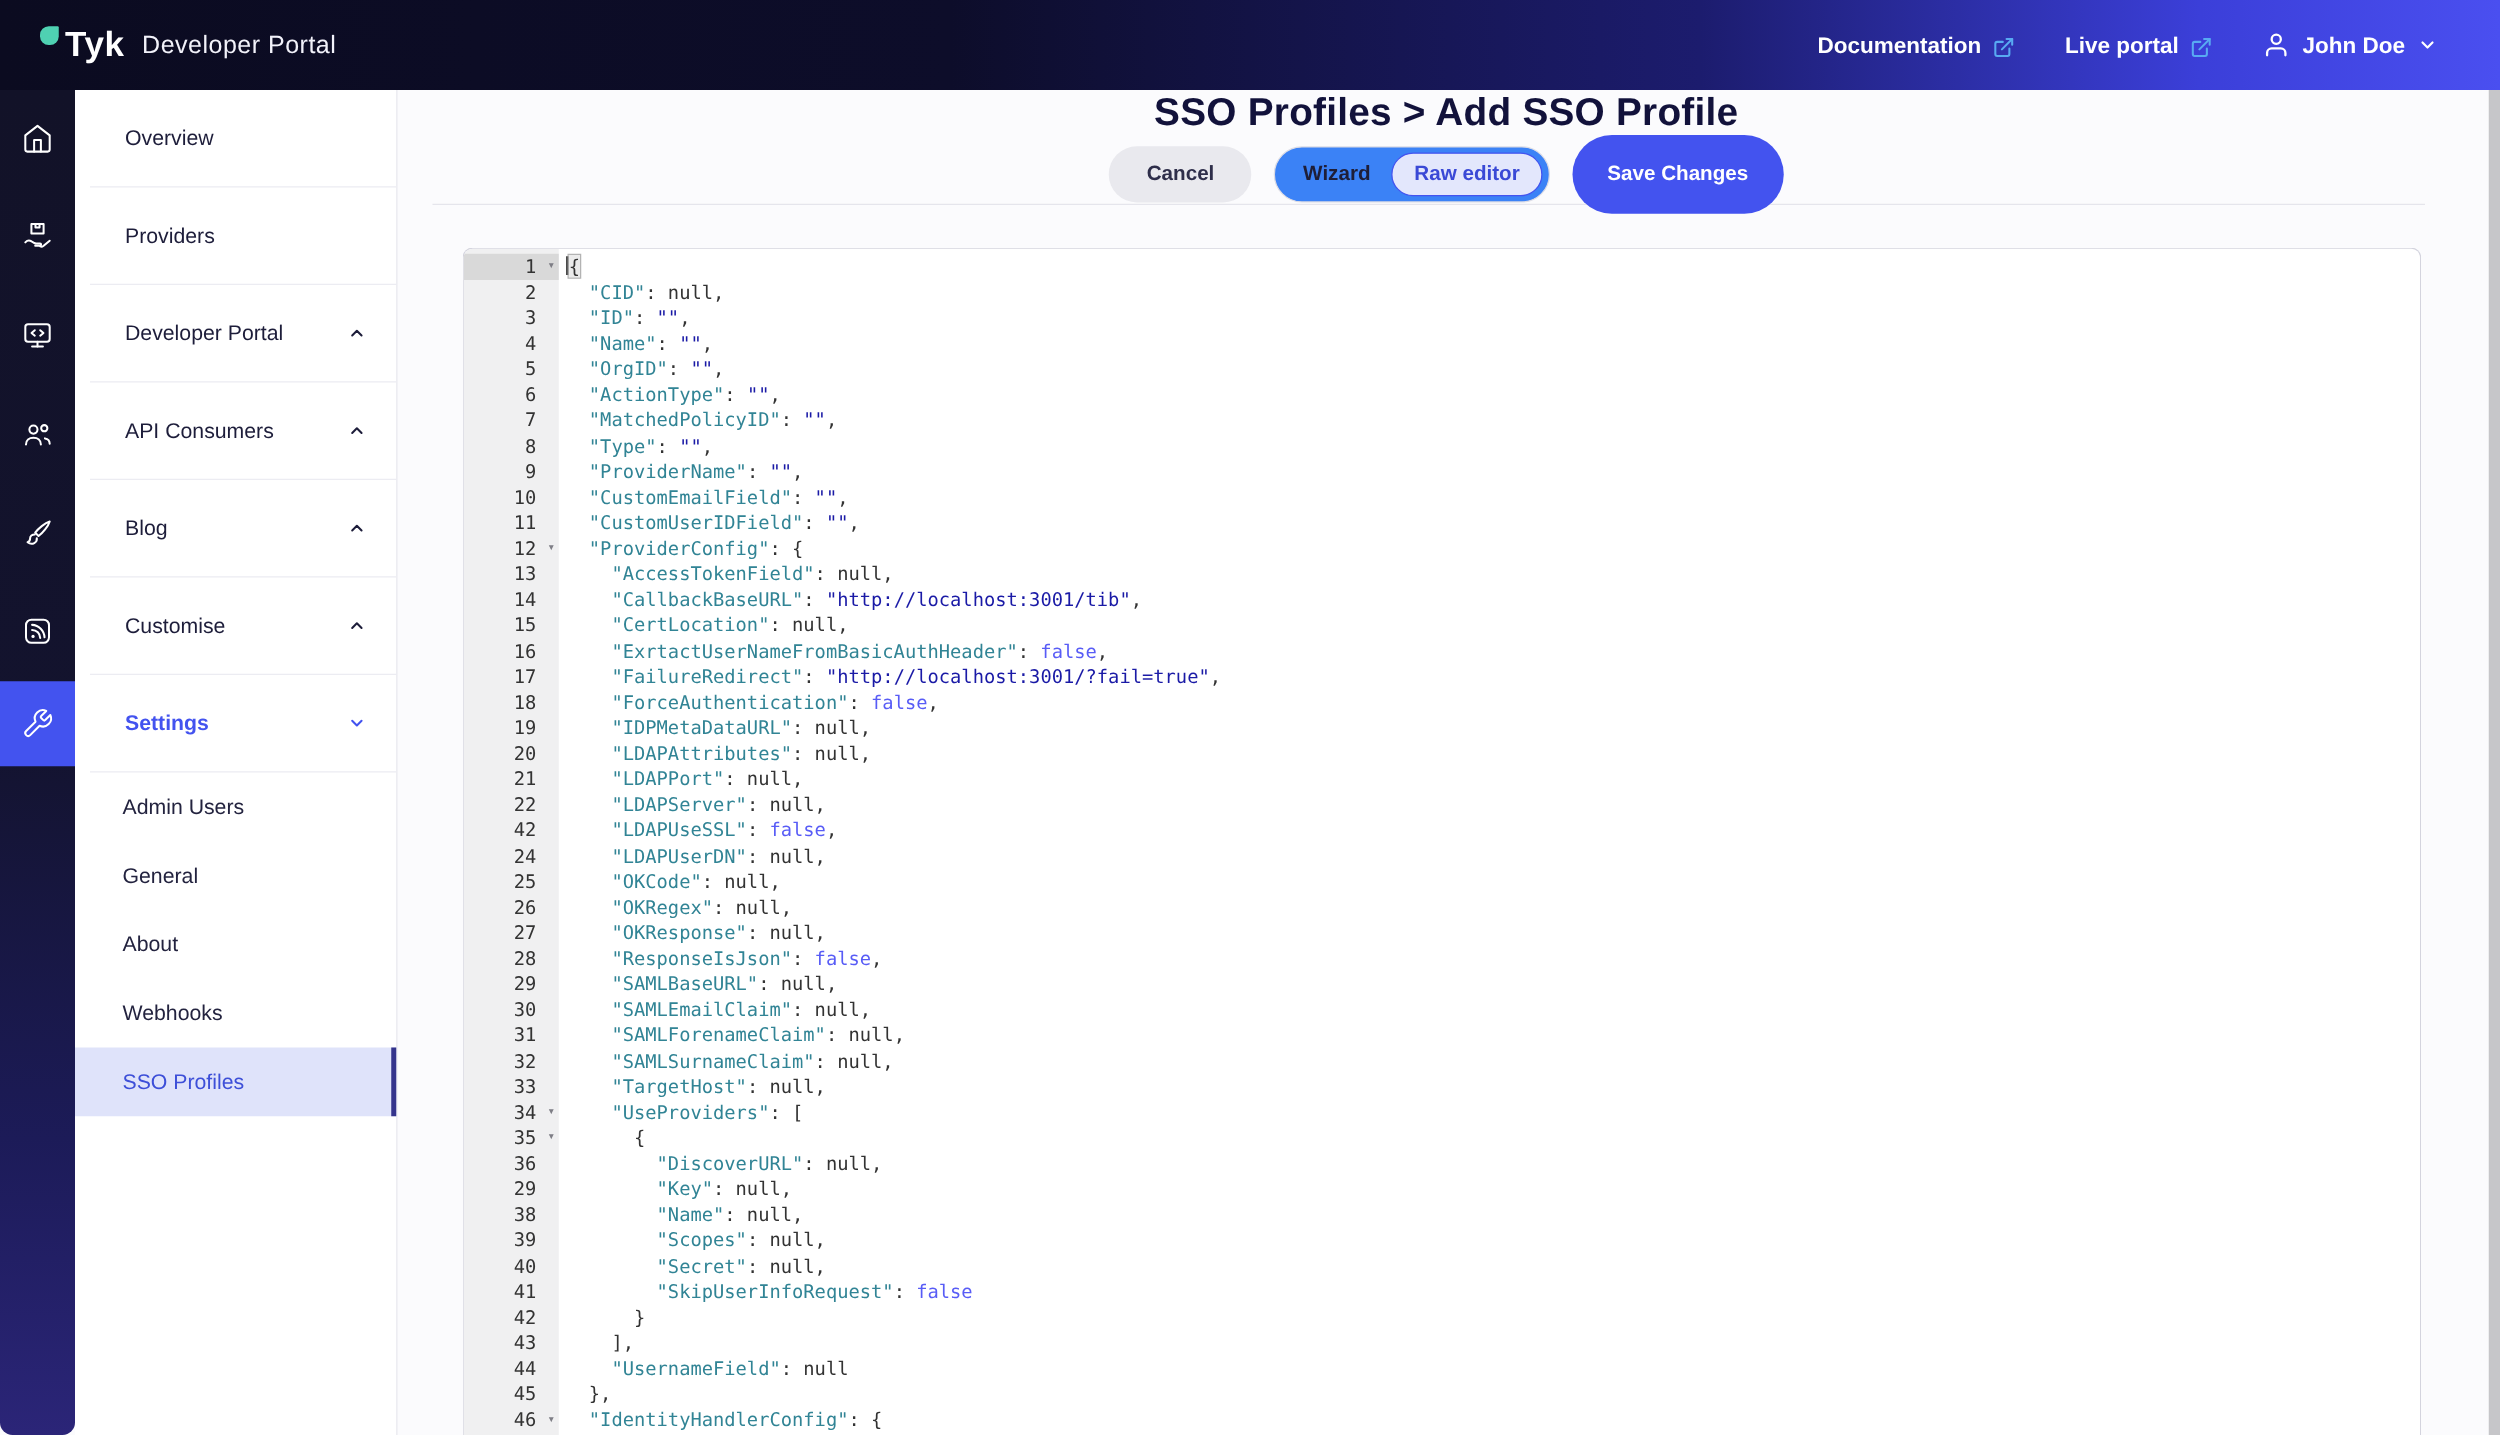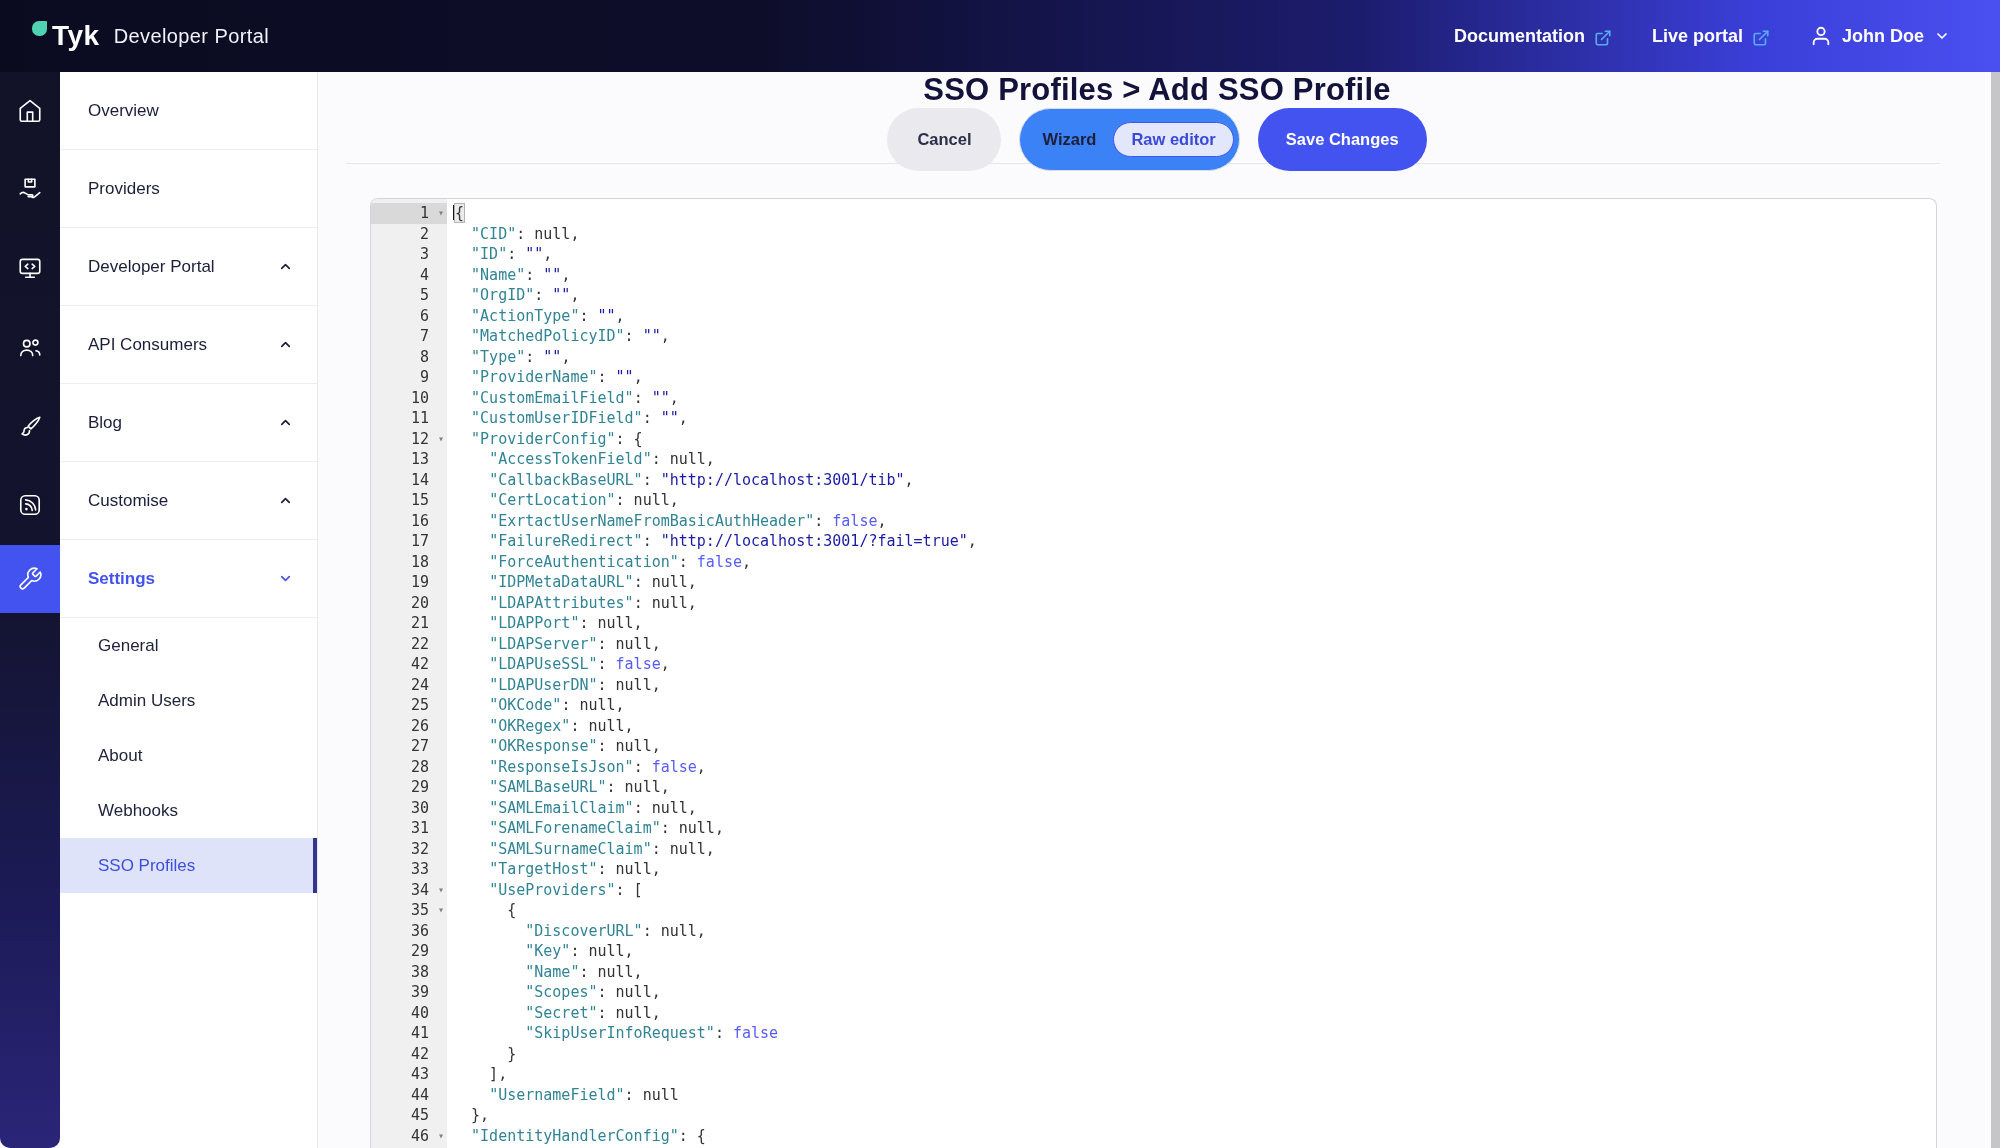--- a/index.html
+++ b/index.html
@@ -48,41 +48,41 @@
   .rail-item.active{height:68px;background:var(--accent)}
   .rail-item svg{display:block}
   
   .menu{
     position:absolute;left:60px;top:72px;width:258px;height:1076px;z-index:3;
     background:#fff;border-right:1px solid #E7E7EE;
   }
   .menu-item{
     height:78px;display:flex;align-items:center;justify-content:space-between;
     padding:0 24px 0 28px;border-bottom:1px solid #ECECF2;font-size:17px;font-weight:500;
-    color:#1D1D3A;cursor:pointer;
+    color:#1D1D3A;cursor:pointer;margin-left:12px;
   }
   .menu-item .chev{color:#1D1D3A}
   .menu-item.active-parent{color:var(--accent);font-weight:700}
   .menu-item.active-parent .chev{color:var(--accent)}
   .submenu .menu-sub{
     height:55px;display:flex;align-items:center;padding:0 24px 0 38px;
     font-size:17px;color:#23233F;cursor:pointer;position:relative;
   }
   .menu-sub.active{background:var(--active-row-bg);color:var(--active-row-text)}
   .menu-sub.active::after{content:"";position:absolute;right:0;top:0;bottom:0;width:4px;background:var(--active-row-bar)}
   
   .main{position:absolute;left:318px;top:72px;right:0;bottom:0}
   .page-header{
     height:92px;margin:0 60px 0 28px;padding-left:28px;
     display:flex;align-items:center;justify-content:space-between;
     border-bottom:1px solid #E5E5EC;
     flex-direction:column;
   }
   .page-title{font-size:31px;font-weight:800;color:#12123B;letter-spacing:.2px}
-  .actions{display:flex;gap:18px}
+  .actions{display:flex;align-items:center;gap:18px}
   .btn{border:none;cursor:pointer;font-family:inherit;font-size:16.5px;font-weight:600;border-radius:999px}
   .btn-cancel{background:#E9E9EE;color:#2E2E4A;padding:13px 30px}
   .toggle{display:flex;align-items:center;background:#3b82f6;border:1px solid #DCDCE5;border-radius:999px;padding:4px 5px}
   .toggle-plain{padding:8px 17px;font-size:16.5px;font-weight:600;color:#1E1E38;cursor:pointer}
   .toggle-pill{padding:7px 17px;font-size:16.5px;font-weight:600;color:#3A49D6;background:#E3E7FC;border:1.5px solid var(--accent);border-radius:999px;cursor:pointer}
   .btn-save{background:var(--accent);color:#fff;padding:22px 28px}
   
   .editor{
     position:absolute;left:52px;top:126px;width:1567px;bottom:0;
     background:#fff;border:1px solid var(--editor-border);border-bottom:none;
@@ -229,24 +229,24 @@
       </svg>
   </div>
   <div class="menu-item active-parent">
     <span>Settings</span>
     <svg class="chev" width="15" height="15" viewBox="0 0 24 24" fill="none" stroke="currentColor" stroke-width="2.6" stroke-linecap="round" stroke-linejoin="round">
         <path d="M6 9l6 6 6-6"></path>
       </svg>
   </div>
   <div class="submenu">
     <div class="menu-sub">
+      <span>Admin Users</span>
+    </div>
+    <div class="menu-sub">
       <span>General</span>
-    </div>
-    <div class="menu-sub">
-      <span>Admin Users</span>
     </div>
     <div class="menu-sub">
       <span>About</span>
     </div>
     <div class="menu-sub">
       <span>Webhooks</span>
     </div>
     <div class="menu-sub active">
       <span>SSO Profiles</span>
     </div>

